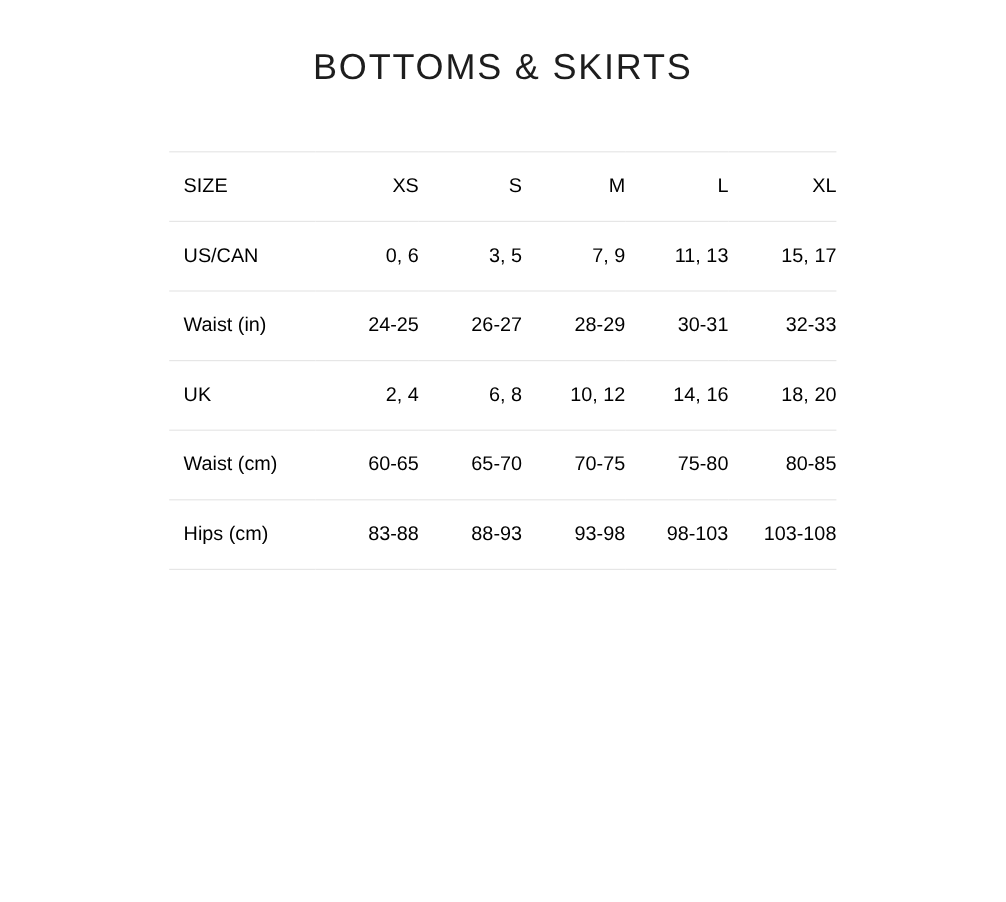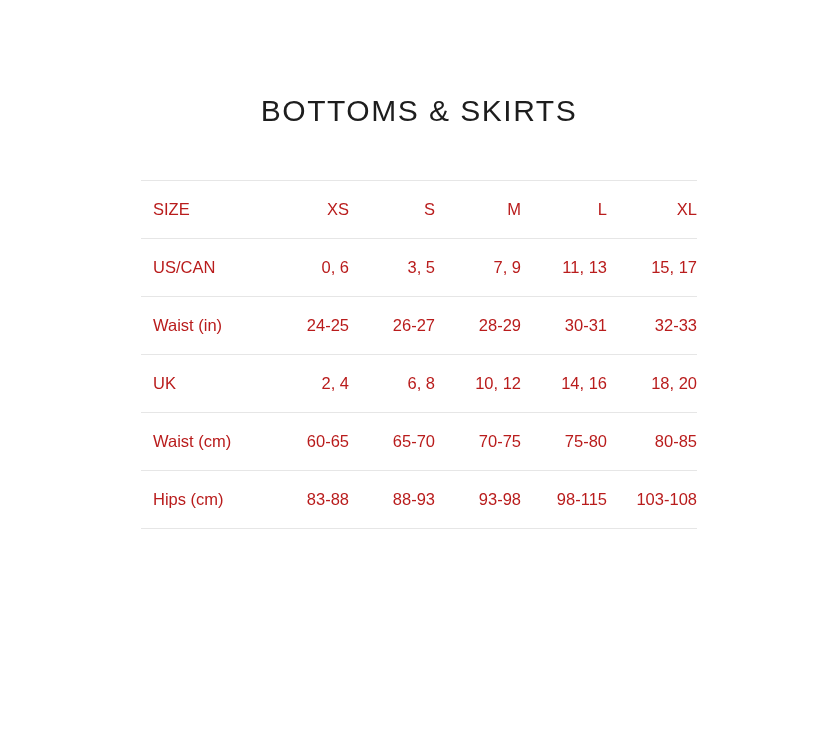--- a/index.html
+++ b/index.html
@@ -20,33 +20,33 @@
     box-sizing: border-box;
     position: relative;
   }
   .title {
     text-align: center;
     font-size: 30px;
     font-weight: 400;
     letter-spacing: 1.5px;
     color: #1d1d1d;
     margin: 0;
-    padding-top: 94px;
+    padding-top: 40px;
   }
   .table-wrap {
     margin: 0 auto;
     padding-top: 52px;
     width: 556px;
   }
   table.size-chart {
     width: 100%;
     border-collapse: collapse;
     font-size: 16.5px;
     font-weight: 400;
-    color: #b91c1c;
+    color: #000000;
   }
   table.size-chart tr {
     border-bottom: 1px solid #e6e6e6;
   }
   table.size-chart tr:first-child {
     border-top: 1px solid #e6e6e6;
   }
   table.size-chart th,
   table.size-chart td {
     text-align: left;
@@ -122,20 +122,20 @@
           <td class="col-val">65-70</td>
           <td class="col-val">70-75</td>
           <td class="col-val">75-80</td>
           <td class="col-val">80-85</td>
         </tr>
         <tr>
           <td class="col-label">Hips (cm)</td>
           <td class="col-val">83-88</td>
           <td class="col-val">88-93</td>
           <td class="col-val">93-98</td>
-          <td class="col-val">98-115</td>
+          <td class="col-val">98-103</td>
           <td class="col-val">103-108</td>
         </tr>
       </tbody>
     </table>
   </div>
 
 </div>
 
 </body></html>

